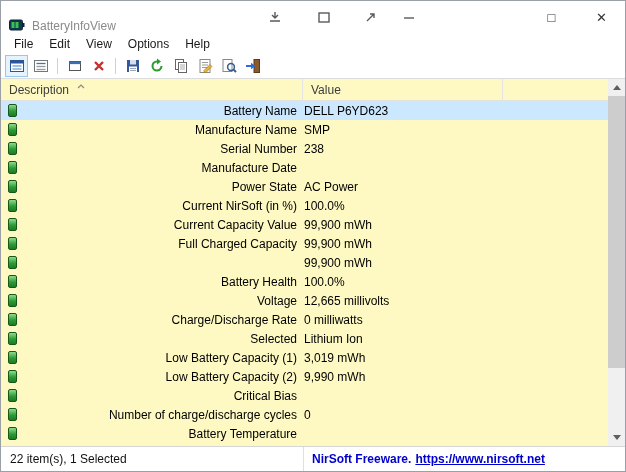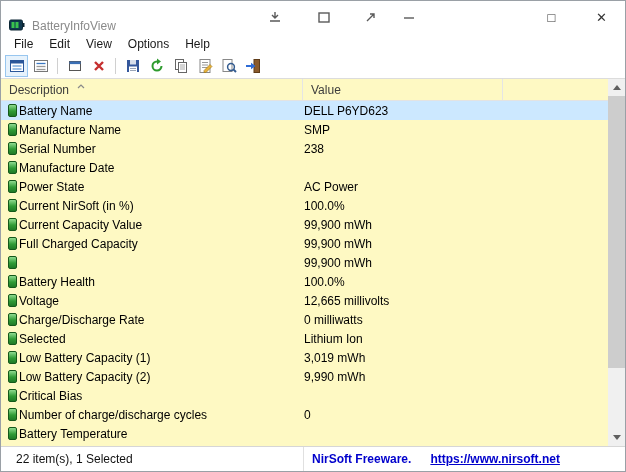--- a/index.html
+++ b/index.html
@@ -27,37 +27,37 @@
   
   .list { position:absolute; top:78px; left:0; right:0; bottom:25px; background:#fef9c3; }
   .lheader { height:22px; display:flex; border-bottom:1px solid #e3e3e3; color:#3c3c3c; }
   .hcol { display:flex; align-items:center; padding-left:8px; border-right:1px solid #e5e5e5; }
   .hcol-desc { width:302px; }
   .hcol-val { width:200px; }
   .sort-arrow { margin-left:8px; margin-top:-6px; }
   .rows { position:absolute; top:22px; left:0; right:17px; bottom:0; overflow:hidden; }
   .row { height:19px; display:flex; align-items:center; }
   .row.selected { background:#cce8ff; }
-  .cell-desc { width:296px; display:flex; align-items:center; padding-left:7px; gap:2px; overflow:hidden; white-space:nowrap; }
+  .cell-desc { width:296px; display:flex; align-items:center; padding-left:7px; gap:2px; overflow:hidden; white-space:nowrap;justify-content:space-between; }
   .cell-val { padding-left:7px; white-space:nowrap; }
   .bat { width:9px; height:13px; background:linear-gradient(180deg,#8fdb8f 0%,#2f9b35 55%,#1f7a26 100%); border:1px solid #14591a; border-radius:2px; position:relative; flex:0 0 auto; }
   .bat::before { content:""; position:absolute; top:-3px; left:2px; width:3px; height:2px; background:#14591a; }
 
   
   .scrollbar { position:absolute; top:0; right:0; bottom:0; width:17px; background:#f0f0f0; }
   .sb-btn { position:absolute; left:0; width:17px; height:17px; display:flex; align-items:center; justify-content:center; }
   .sb-up { top:0; } .sb-down { bottom:0; }
   .tri-up { width:0; height:0; border-left:4px solid transparent; border-right:4px solid transparent; border-bottom:5px solid #5f5f5f; }
   .tri-down { width:0; height:0; border-left:4px solid transparent; border-right:4px solid transparent; border-top:5px solid #5f5f5f; }
   .sb-thumb { position:absolute; top:17px; left:0; width:17px; height:272px; background:#cdcdcd; }
 
   
   .statusbar { position:absolute; left:0; right:0; bottom:0; height:25px; background:#fff; border-top:1px solid #d6d6d6; display:flex; align-items:center; }
-  .status-left { width:302px; padding-left:15px; color:#111; }
-  .status-right { flex:1; height:100%; border-left:1px solid #e0e0e0; display:flex; align-items:center; padding-left:8px; color:#0000cc; font-weight:bold; gap:19px; }
+  .status-left { width:302px; padding-left:9px; color:#111; }
+  .status-right { flex:1; height:100%; border-left:1px solid #e0e0e0; display:flex; align-items:center; padding-left:8px; color:#0000cc; font-weight:bold; gap:4px; }
   .status-url { text-decoration:underline; color:#0000cc; }
 </style>
 </head>
 <body>
 
 <div class="window">
 
   <div class="titlebar">
     <svg class="app-icon" viewBox="0 0 16 16">
       <rect x="0.5" y="3" width="13" height="10" rx="1.5" fill="#10384f" stroke="#0a2533"></rect>

